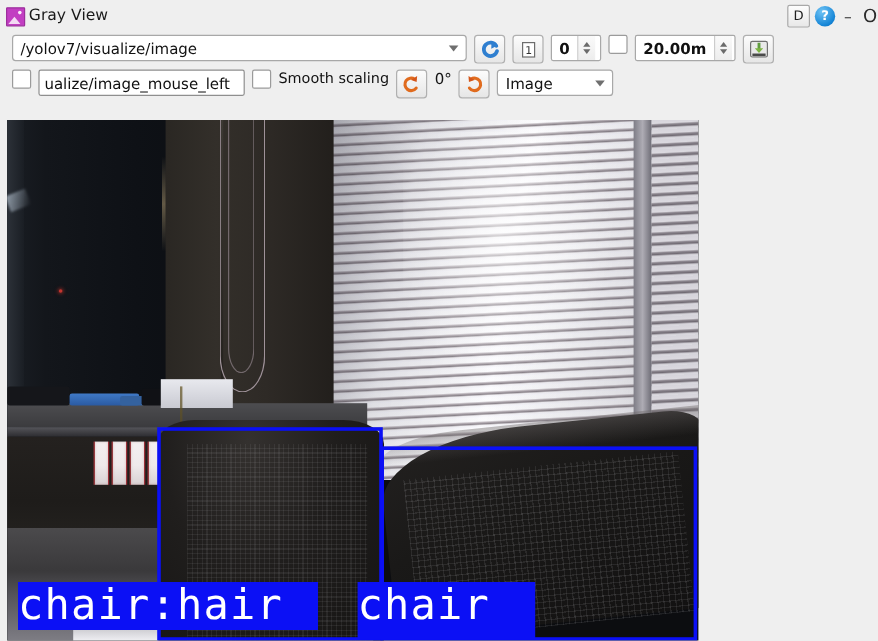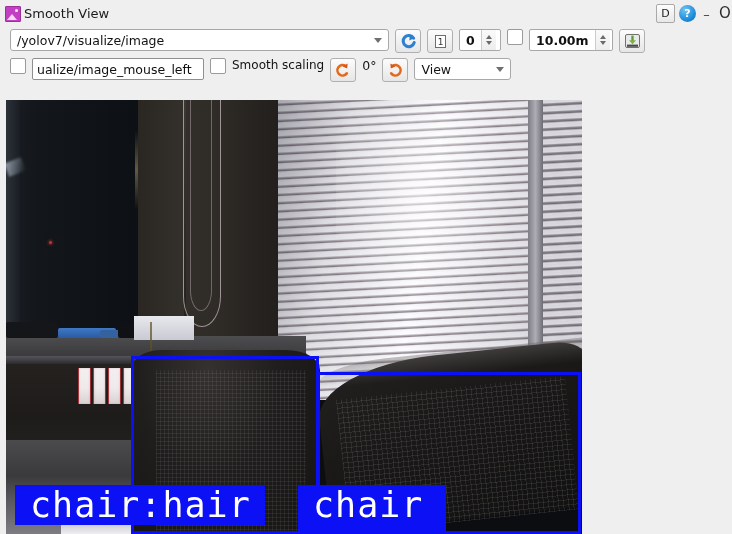--- a/index.html
+++ b/index.html
@@ -444,33 +444,33 @@
   }
   .bbox-label {
     position: absolute;
     background: #0b10f5;
     color: #ffffff;
     font-family: "DejaVu Sans Mono", "Liberation Mono", monospace;
     font-size: 35px;
     line-height: 40px;
     letter-spacing: 1px;
     white-space: nowrap;
-    padding: 0 15px;
+    padding: 0 0;
     box-sizing: border-box;
     overflow: hidden;
   }
 </style>
 </head>
 <body>
 
 <div id="app">
 
   <div class="titlebar">
     <div class="title-icon"></div>
-    <div class="title-text">Smooth View</div>
+    <div class="title-text">Gray View</div>
 
     <div class="title-right">
       <div class="btn-d">D</div>
       <div class="btn-help">?</div>
       <div class="btn-min">–</div>
       <div class="btn-close">O</div>
     </div>
   </div>
 
   <div class="toolbar toolbar-1">
@@ -500,21 +500,21 @@
       <div class="num-val">0</div>
       <div class="num-spin">
         <i class="spin-up"></i>
         <i class="spin-dn"></i>
       </div>
     </div>
 
     <div class="chk"></div>
 
     <div class="num-box spin-w1">
-      <div class="num-val">10.00m</div>
+      <div class="num-val">20.00m</div>
       <div class="num-spin">
         <i class="spin-up"></i>
         <i class="spin-dn"></i>
       </div>
     </div>
 
     <div class="tbtn">
       <svg width="17" height="16" viewBox="0 0 17 16">
         <rect x="1.5" y="1.5" width="14" height="13" rx="1.5" fill="#e9e9e9" stroke="#707070" stroke-width="1"></rect>
         <path d="M8.5 2.6 L8.5 8.2" stroke="#5f9c3e" stroke-width="2.4"></path>
@@ -543,21 +543,21 @@
     <div class="deg-label">0°</div>
 
     <div class="tbtn">
       <svg width="16" height="16" viewBox="0 0 16 16">
         <path d="M4.2 11.4 A5.2 5.2 0 1 0 5.4 4.0" fill="none" stroke="#e06b1e" stroke-width="2.6" stroke-linecap="round"></path>
         <path d="M3.4 1.4 L3.8 6.4 L8.4 4.6 Z" fill="#d4561a"></path>
       </svg>
     </div>
 
     <div class="combo combo-colormap">
-      <div class="combo-text">View</div>
+      <div class="combo-text">Image</div>
       <div class="combo-arrow">
           <i></i>
         </div>
     </div>
   </div>
 
   <div class="canvas-wrap">
     <div class="photo">
 
       <div class="blinds"></div>

